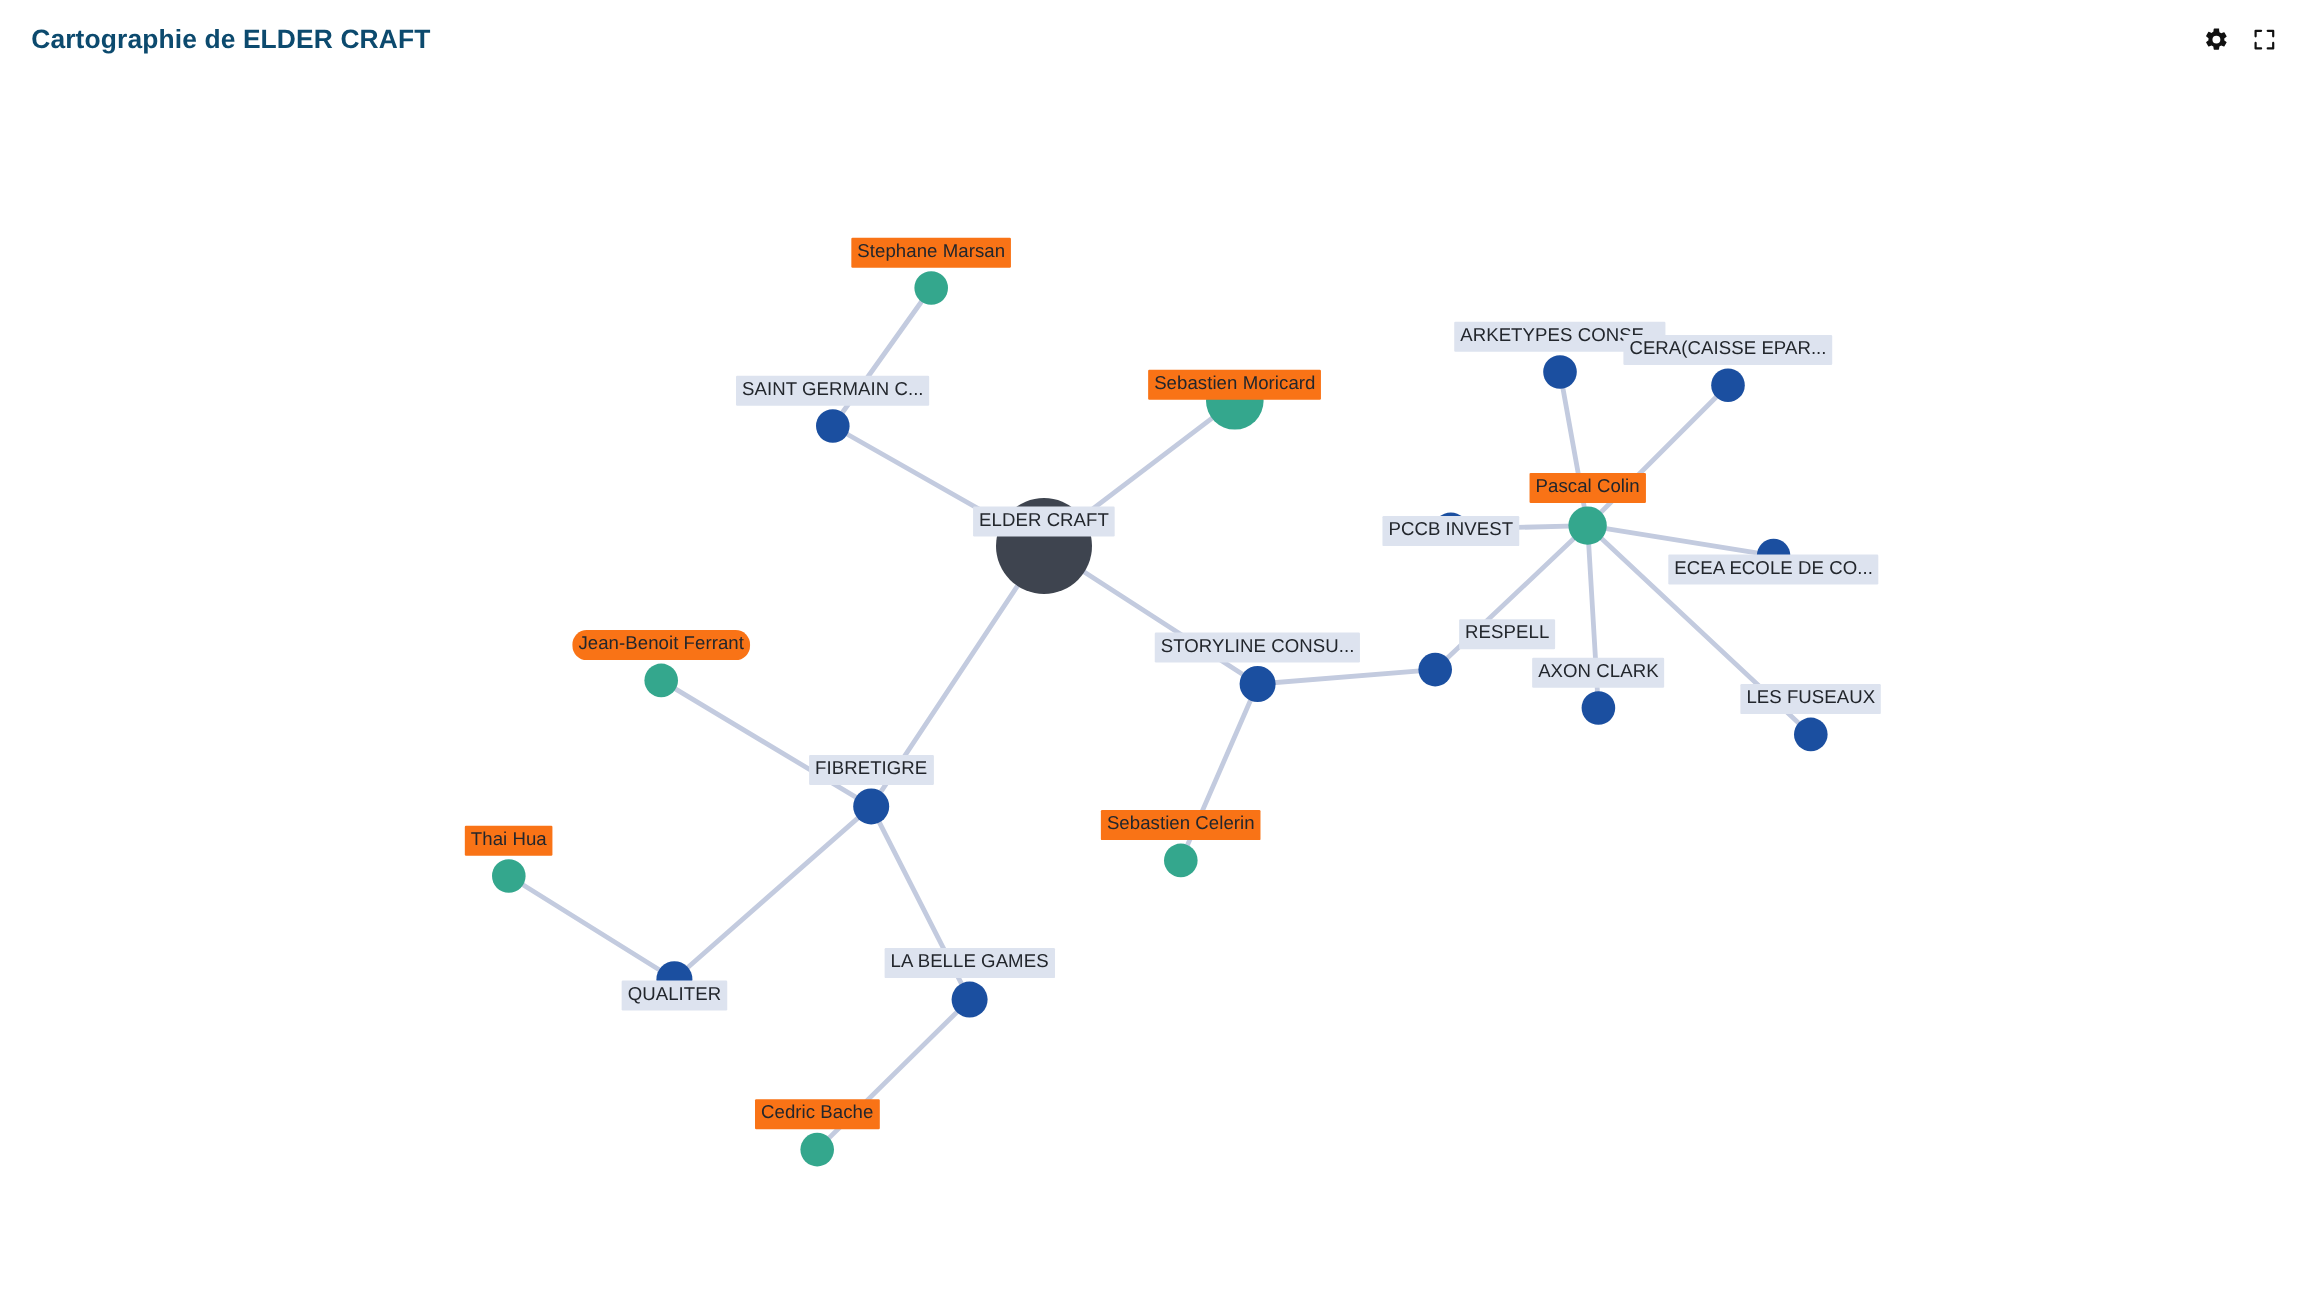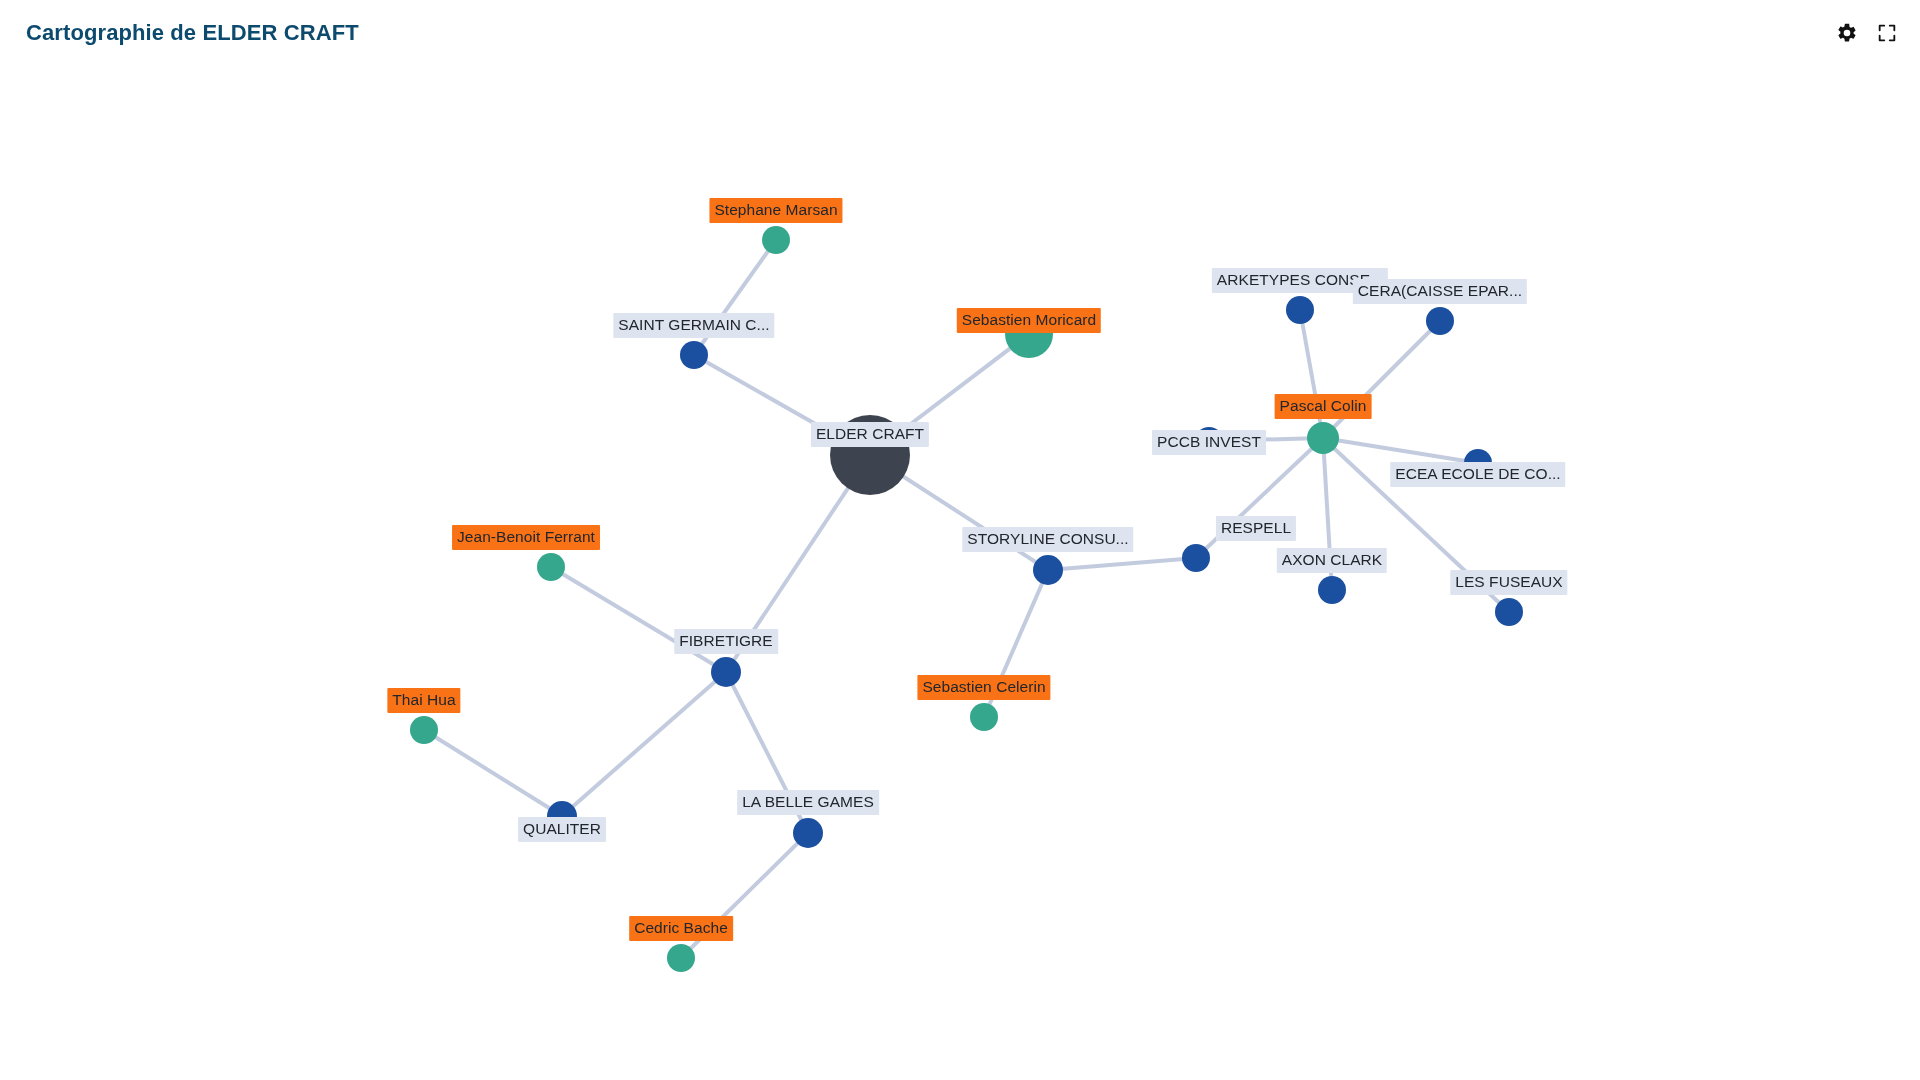--- a/index.html
+++ b/index.html
@@ -193,21 +193,21 @@
         <div class="node-label person" style="left: 984px; top: 634px;">Sebastien Celerin</div>
         <div class="node-label company" style="left: 1256px; top: 475px;">RESPELL</div>
         <div class="node-label person" style="left: 1323px; top: 353px;">Pascal Colin</div>
         <div class="node-label company" style="left: 1300px; top: 227px;">ARKETYPES CONSE...</div>
         <div class="node-label company" style="left: 1440px; top: 238px;">CERA(CAISSE EPAR...</div>
         <div class="node-label company" style="left: 1209px; top: 358px; margin-top: 31px;">PCCB INVEST</div>
         <div class="node-label company" style="left: 1478px; top: 380px; margin-top: 41px;">ECEA ECOLE DE CO...</div>
         <div class="node-label company" style="left: 1332px; top: 507px;">AXON CLARK</div>
         <div class="node-label company" style="left: 1509px; top: 529px;">LES FUSEAUX</div>
         <div class="node-label company" style="left: 726px; top: 588px;">FIBRETIGRE</div>
-        <div class="node-label person" style="left: 526px; top: 484px;">Jean-Benoit Ferrant</div>
+        <div class="node-label person" style="left: 551px; top: 484px; border-radius: 12px;">Jean-Benoit Ferrant</div>
         <div class="node-label company" style="left: 562px; top: 776px;">QUALITER</div>
         <div class="node-label person" style="left: 424px; top: 647px;">Thai Hua</div>
         <div class="node-label company" style="left: 808px; top: 749px;">LA BELLE GAMES</div>
         <div class="node-label person" style="left: 681px; top: 875px;">Cedric Bache</div>
       </div>
   </div>
 
 </div>
 
 </body></html>

